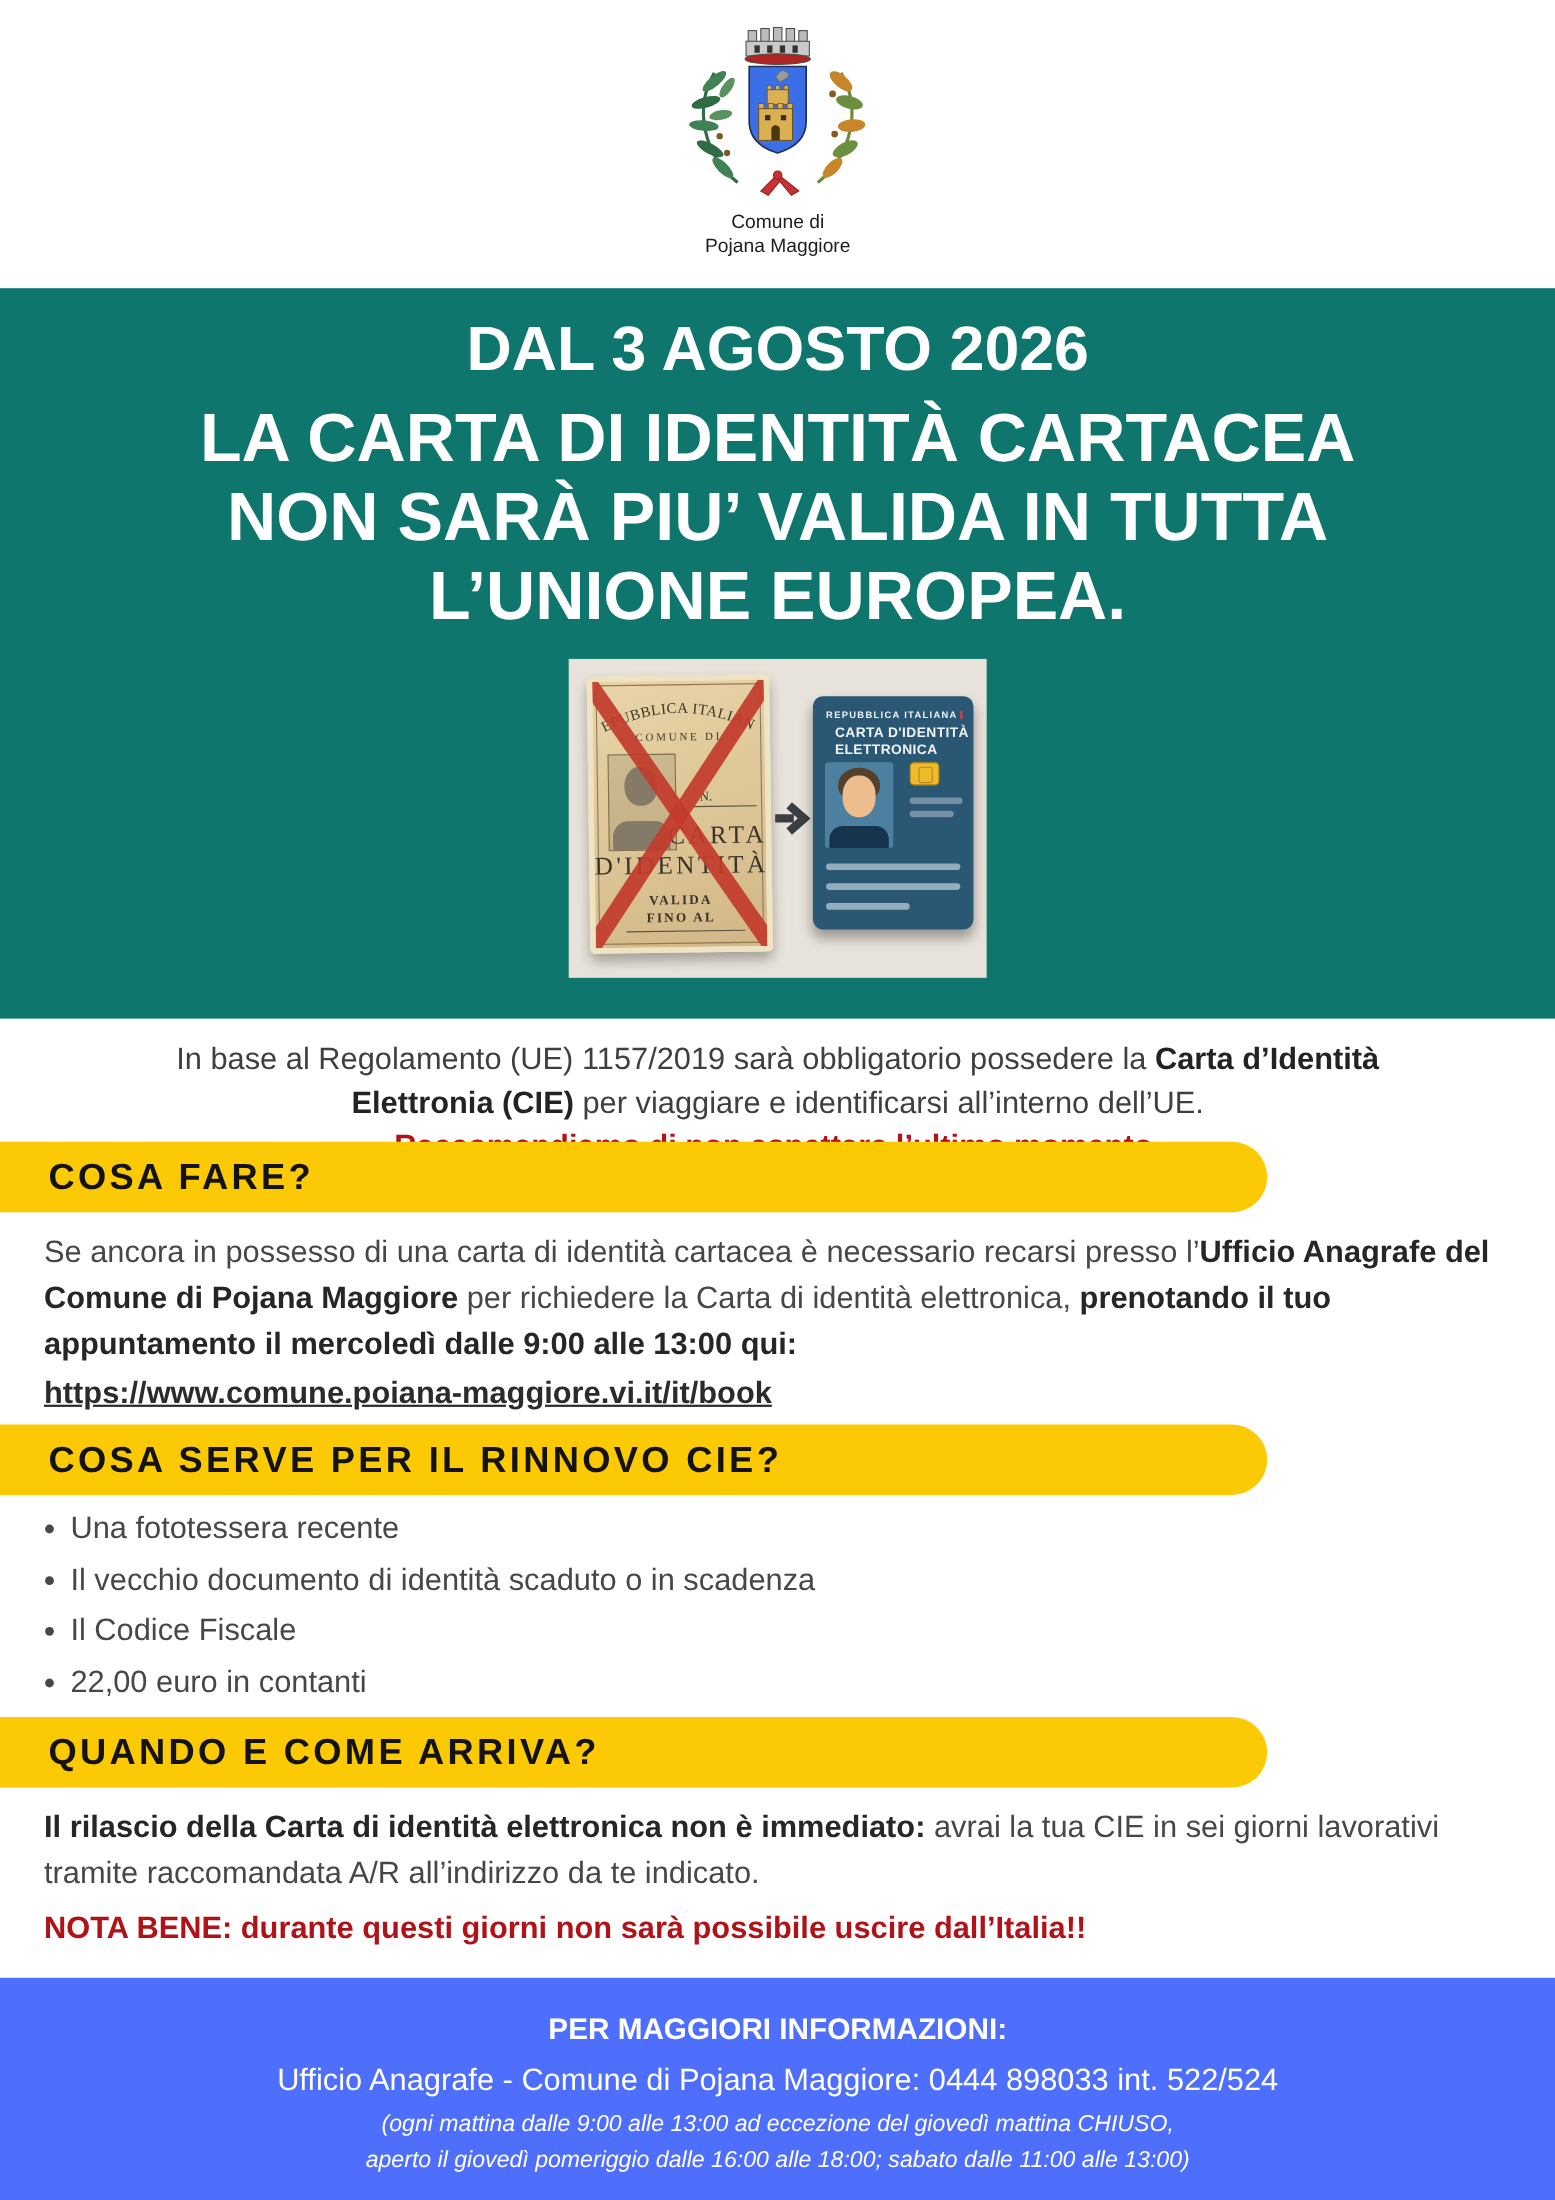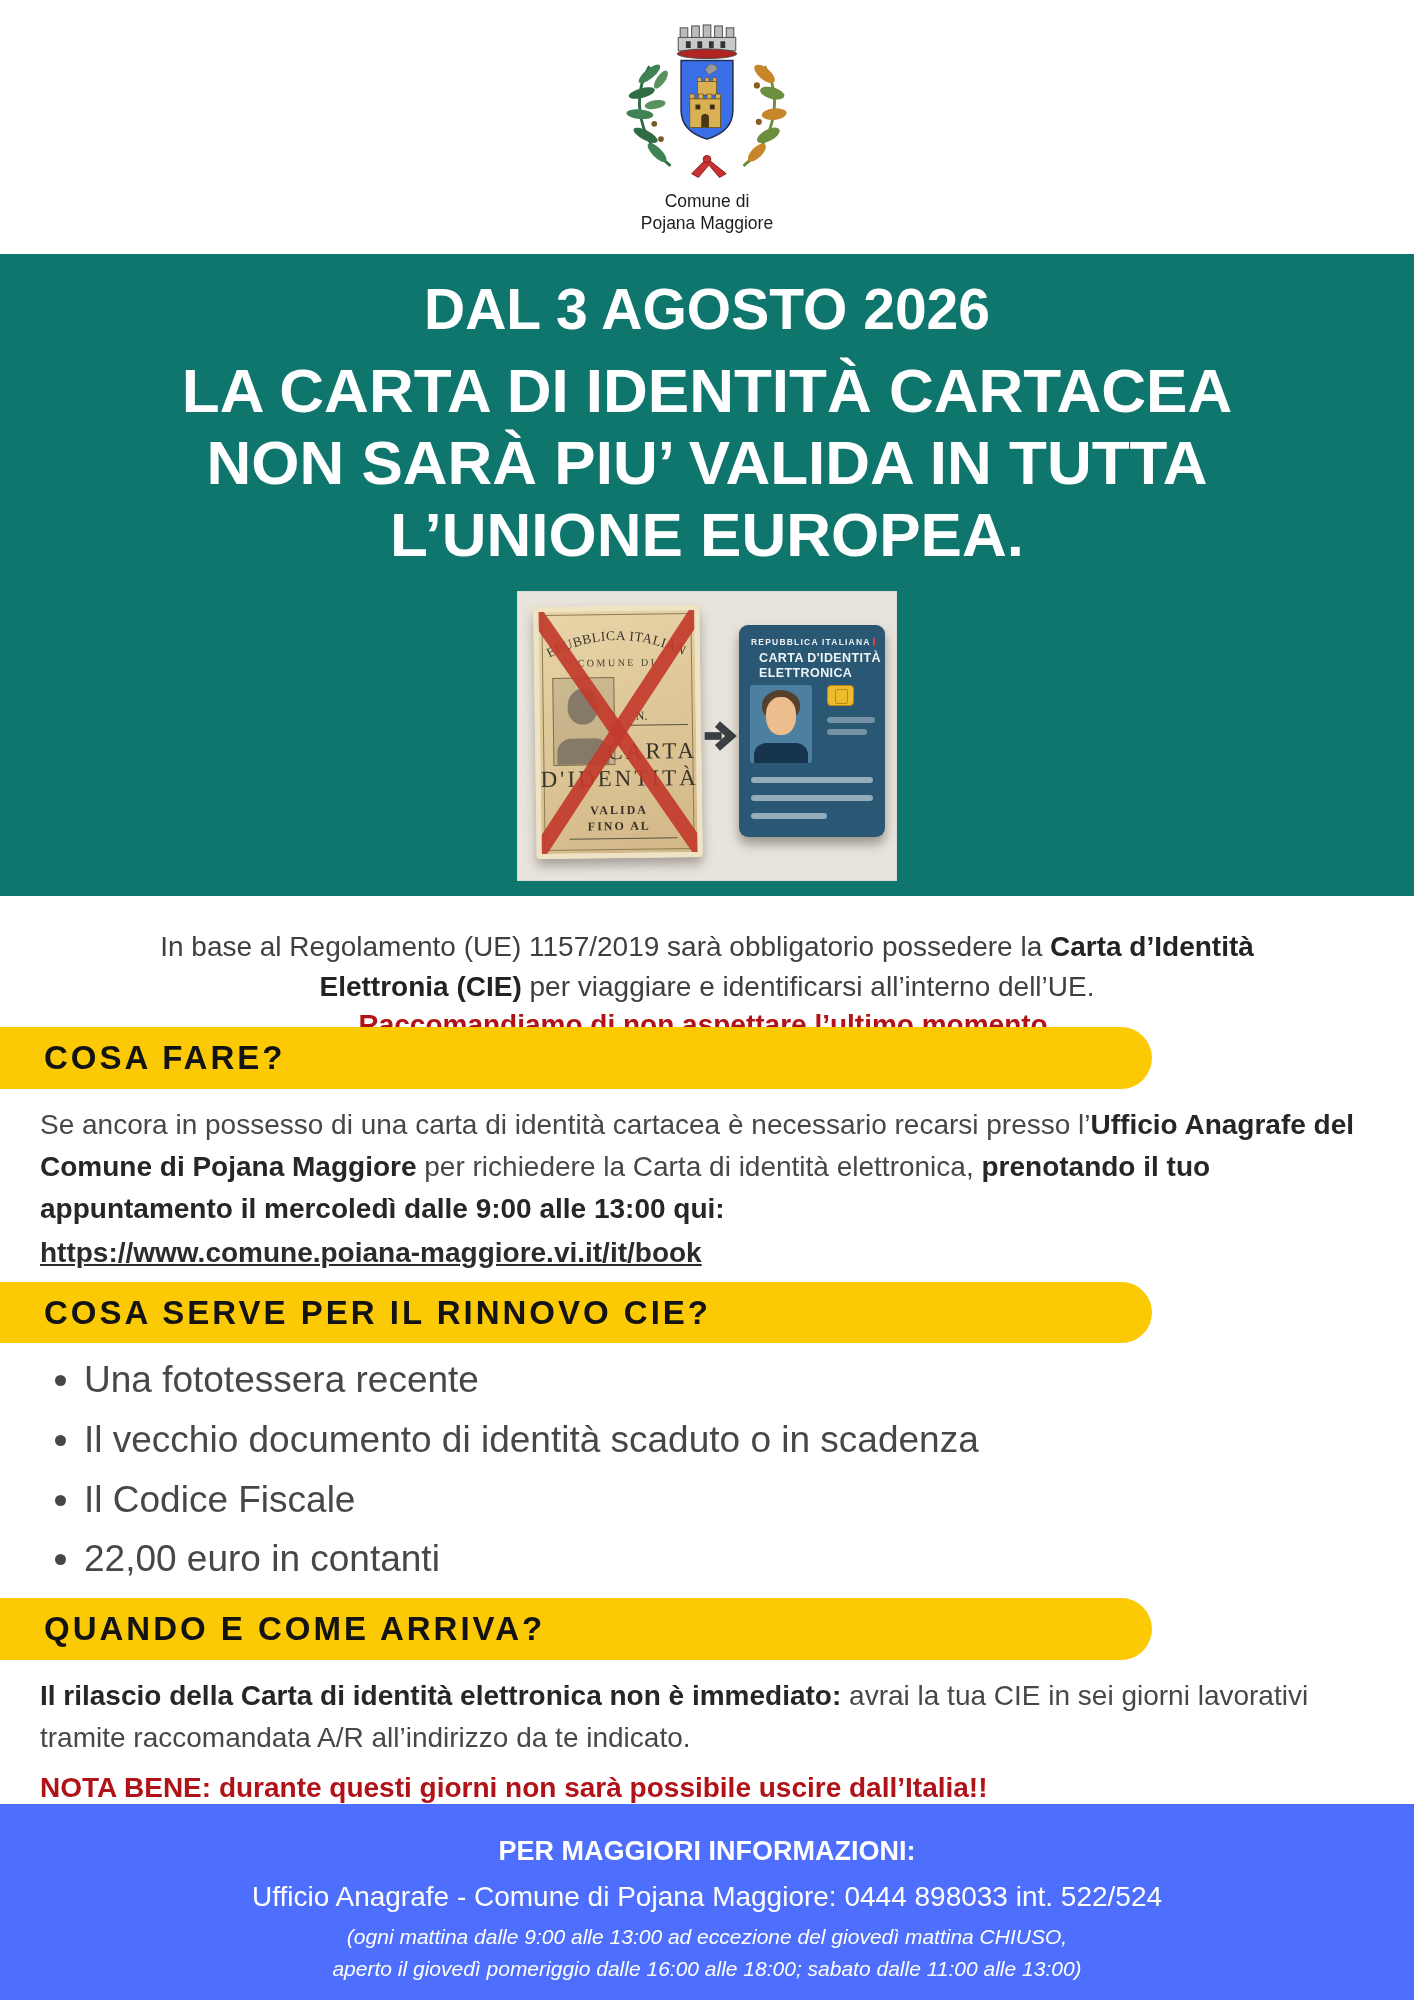--- a/index.html
+++ b/index.html
@@ -54,34 +54,34 @@
   .nc-photo .torso{position:absolute;left:4px;bottom:-2px;width:54px;height:22px;background:#17344e;border-radius:12px 12px 0 0;}
   .chip{position:absolute;left:88px;top:60px;width:27px;height:21px;background:#eebb2f;border:1px solid #b98a12;border-radius:4px;box-sizing:border-box;}
   .chip::before{content:"";position:absolute;left:7px;top:3px;width:11px;height:13px;border:1px solid #b98a12;border-radius:2px;}
   .cline{position:absolute;height:6px;border-radius:3px;background:rgba(255,255,255,0.5);}
   .cl1{left:88px;top:92px;width:48px;background:rgba(255,255,255,0.35);}
   .cl2{left:88px;top:104px;width:40px;background:rgba(255,255,255,0.35);}
   .cl3{left:12px;top:152px;width:122px;}
   .cl4{left:12px;top:170px;width:122px;}
   .cl5{left:12px;top:188px;width:76px;}
   
-  .intro{height:131px;box-sizing:border-box;padding-top:31px;text-align:center;}
+  .intro{height:112px;box-sizing:border-box;padding-top:17px;text-align:center;}
   .intro-text{max-width:1190px;margin:0 auto;font-size:28px;line-height:1.42;color:#3f3f3f;}
   .intro-text b{color:#232323;}
   .warning{margin-top:3px;font-size:28px;font-weight:800;color:#b01217;text-decoration:underline;}
   
   .banner{width:1152px;height:64px;background:#fcc905;border-radius:0 32px 32px 0;
     display:flex;align-items:center;box-sizing:border-box;padding-left:44px;
     font-size:33px;font-weight:800;letter-spacing:3px;color:#131313;}
   
   .para{margin:15px 40px 0;font-size:28px;line-height:1.5;color:#474747;}
   .para b{color:#262626;}
   .booking-link{display:inline-block;margin-top:2px;font-weight:800;color:#2b2b2b;text-decoration:underline;}
   .b2{margin-top:8px;}
-  .req-list{margin:10px 0 0;padding-left:84px;font-size:37px;line-height:1.45;color:#474747;}
+  .req-list{margin:10px 0 0;padding-left:64px;font-size:28px;line-height:1.45;color:#474747;}
   .req-list li{margin-bottom:6px;}
   .b3{margin-top:6px;}
   .nota{margin:13px 40px 0;font-size:28px;font-weight:800;color:#b01217;}
   
   .footer{margin-top:auto;height:202px;background:#4e6ffd;color:#ffffff;text-align:center;box-sizing:border-box;padding-top:32px;}
   .f-heading{font-size:27px;font-weight:800;margin:0 0 14px;}
   .f-contact{font-size:28px;margin:0 0 8px;font-weight:400;}
   .f-hours{font-size:21px;font-style:italic;line-height:1.55;margin:0;}
 </style>
 </head>

